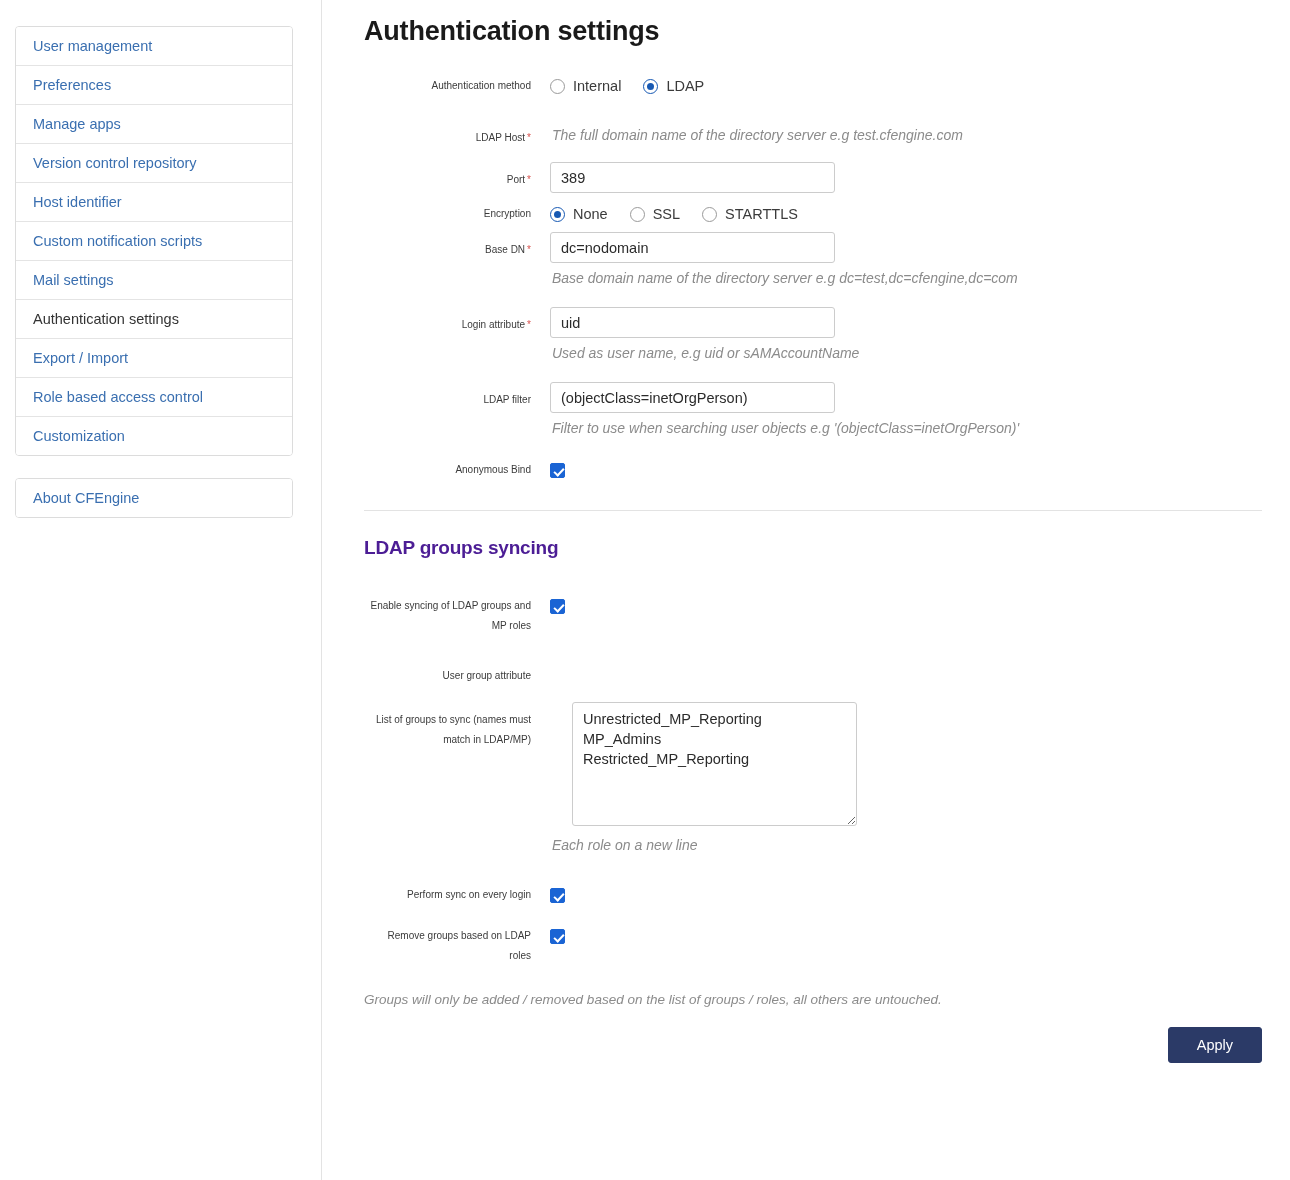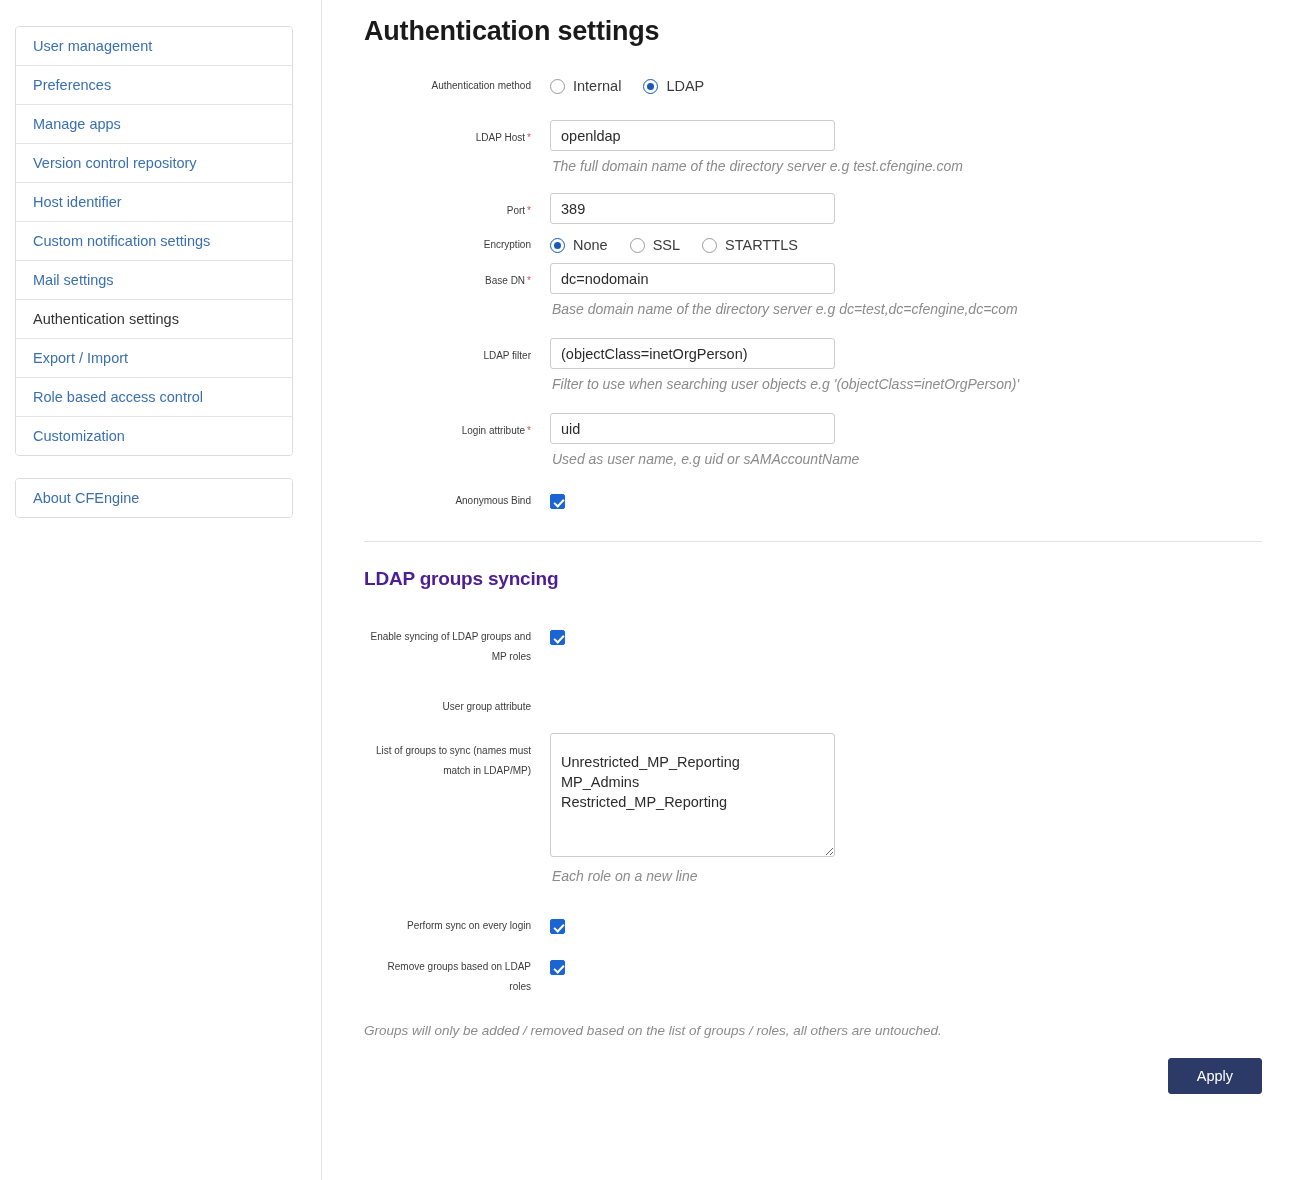--- a/index.html
+++ b/index.html
@@ -111,21 +111,22 @@
     padding: 4px 10px;
     font-size: 14.5px;
     color: #2b2b2b;
     font-family: "Liberation Sans", sans-serif;
     background: #fff;
   }
   textarea.txt {
     height: 124px;
     resize: vertical;
     line-height: 20px;
-    padding: 18px 10px;
+    padding: 6px 10px;
+    margin-left: 22px;
   }
   .hint {
     font-size: 14px;
     color: #8b8b8b;
     font-style: italic;
     margin: 6px 0 12px 2px;
     line-height: 18px;
   }
 
   
@@ -226,21 +227,21 @@
 
 <div class="page">
 
   <div class="sidebar">
     <div class="nav-card">
       <div class="nav-item">User management</div>
       <div class="nav-item">Preferences</div>
       <div class="nav-item">Manage apps</div>
       <div class="nav-item">Version control repository</div>
       <div class="nav-item">Host identifier</div>
-      <div class="nav-item">Custom notification settings</div>
+      <div class="nav-item">Custom notification scripts</div>
       <div class="nav-item">Mail settings</div>
       <div class="nav-item active">Authentication settings</div>
       <div class="nav-item">Export / Import</div>
       <div class="nav-item">Role based access control</div>
       <div class="nav-item">Customization</div>
     </div>
     <div class="nav-card about">
       <div class="nav-item">About CFEngine</div>
     </div>
   </div>
@@ -263,21 +264,20 @@
           </label>
         </div>
       </div>
     </div>
 
     <div class="form-row" style="margin-top:24px">
       <div class="form-label">
         <span>LDAP Host</span><span class="req">*</span>
       </div>
       <div class="form-control">
-        <input class="txt" type="text" value="openldap" style="">
         <div class="hint">The full domain name of the directory server e.g test.cfengine.com</div>
       </div>
     </div>
 
     <div class="form-row">
       <div class="form-label">
         <span>Port</span><span class="req">*</span>
       </div>
       <div class="form-control">
         <input class="txt" type="text" value="389" style="">
@@ -308,34 +308,34 @@
       <div class="form-label">
         <span>Base DN</span><span class="req">*</span>
       </div>
       <div class="form-control">
         <input class="txt" type="text" value="dc=nodomain" style="">
         <div class="hint">Base domain name of the directory server e.g dc=test,dc=cfengine,dc=com</div>
       </div>
     </div>
 
     <div class="form-row" style="margin-top:8px">
+      <div class="form-label">
+        <span>Login attribute</span><span class="req">*</span>
+      </div>
+      <div class="form-control">
+        <input class="txt" type="text" value="uid" style="">
+        <div class="hint">Used as user name, e.g uid or sAMAccountName</div>
+      </div>
+    </div>
+
+    <div class="form-row" style="margin-top:8px">
       <div class="form-label">LDAP filter</div>
       <div class="form-control">
         <input class="txt" type="text" value="(objectClass=inetOrgPerson)" style="">
         <div class="hint">Filter to use when searching user objects e.g '(objectClass=inetOrgPerson)'</div>
-      </div>
-    </div>
-
-    <div class="form-row" style="margin-top:8px">
-      <div class="form-label">
-        <span>Login attribute</span><span class="req">*</span>
-      </div>
-      <div class="form-control">
-        <input class="txt" type="text" value="uid" style="">
-        <div class="hint">Used as user name, e.g uid or sAMAccountName</div>
       </div>
     </div>
 
     <div class="form-row" style="margin-top:8px">
       <div class="form-label tight">Anonymous Bind</div>
       <div class="form-control">
         <span class="cbx"></span>
       </div>
     </div>
 

